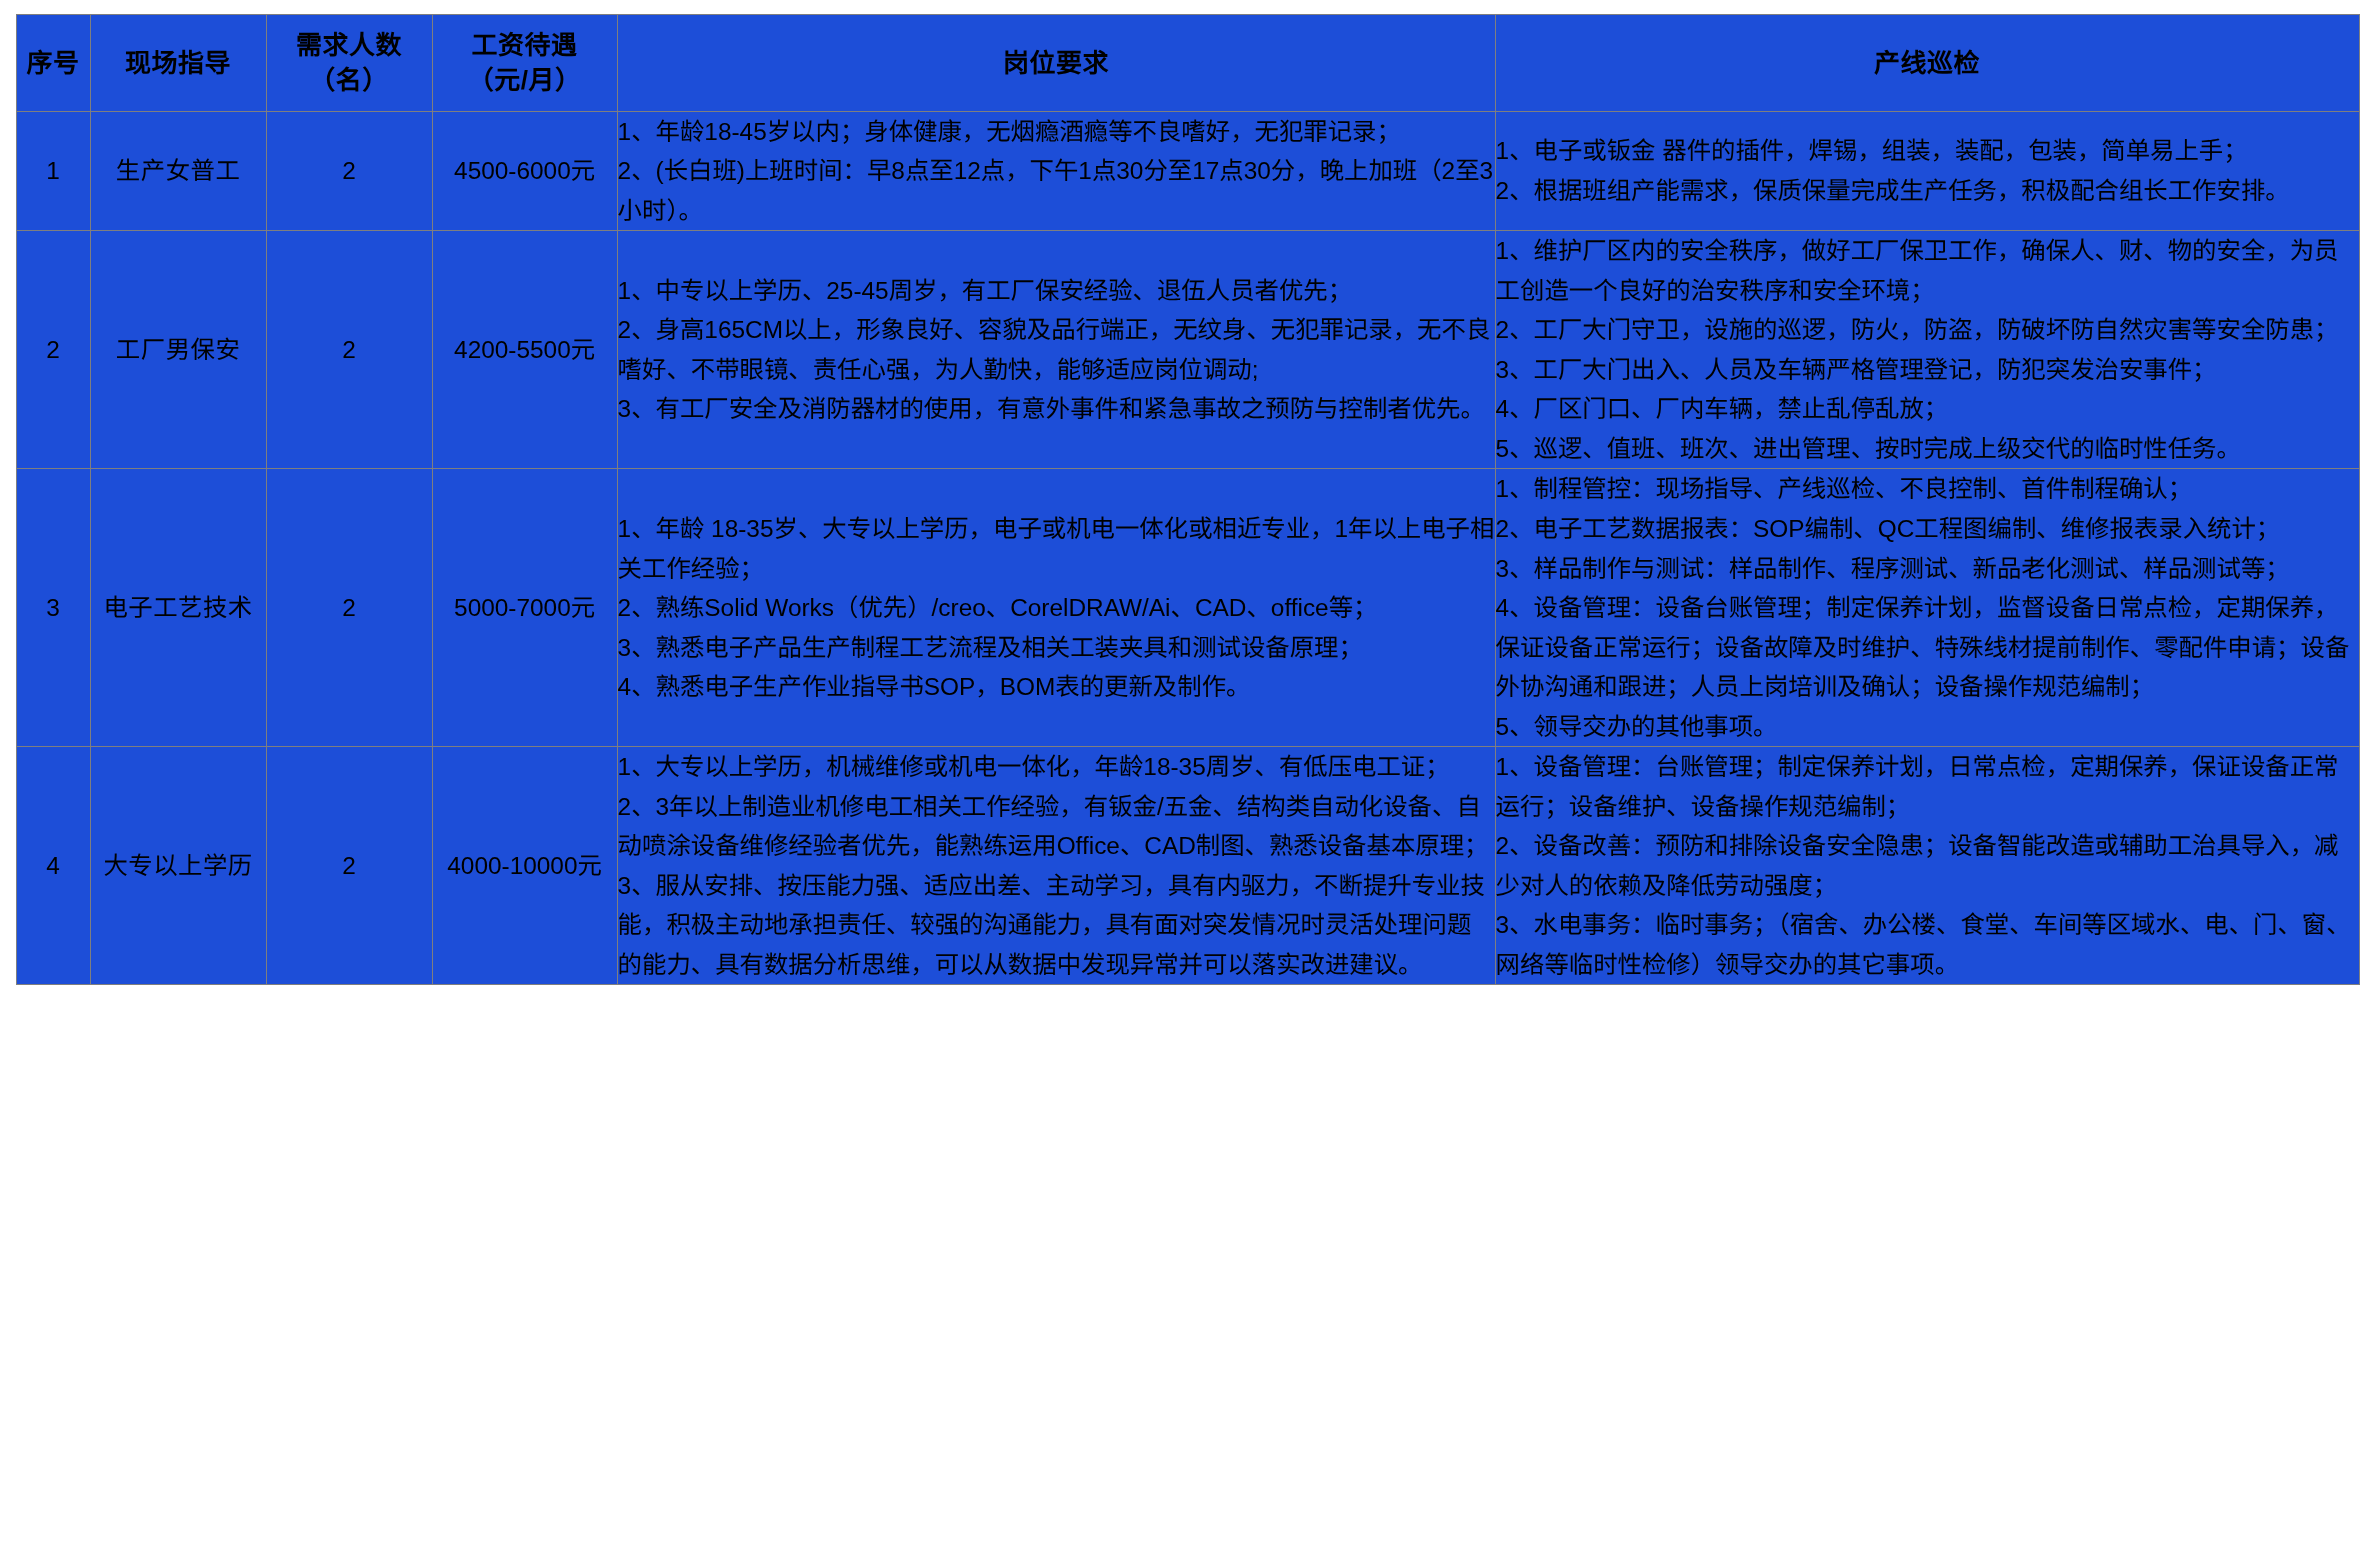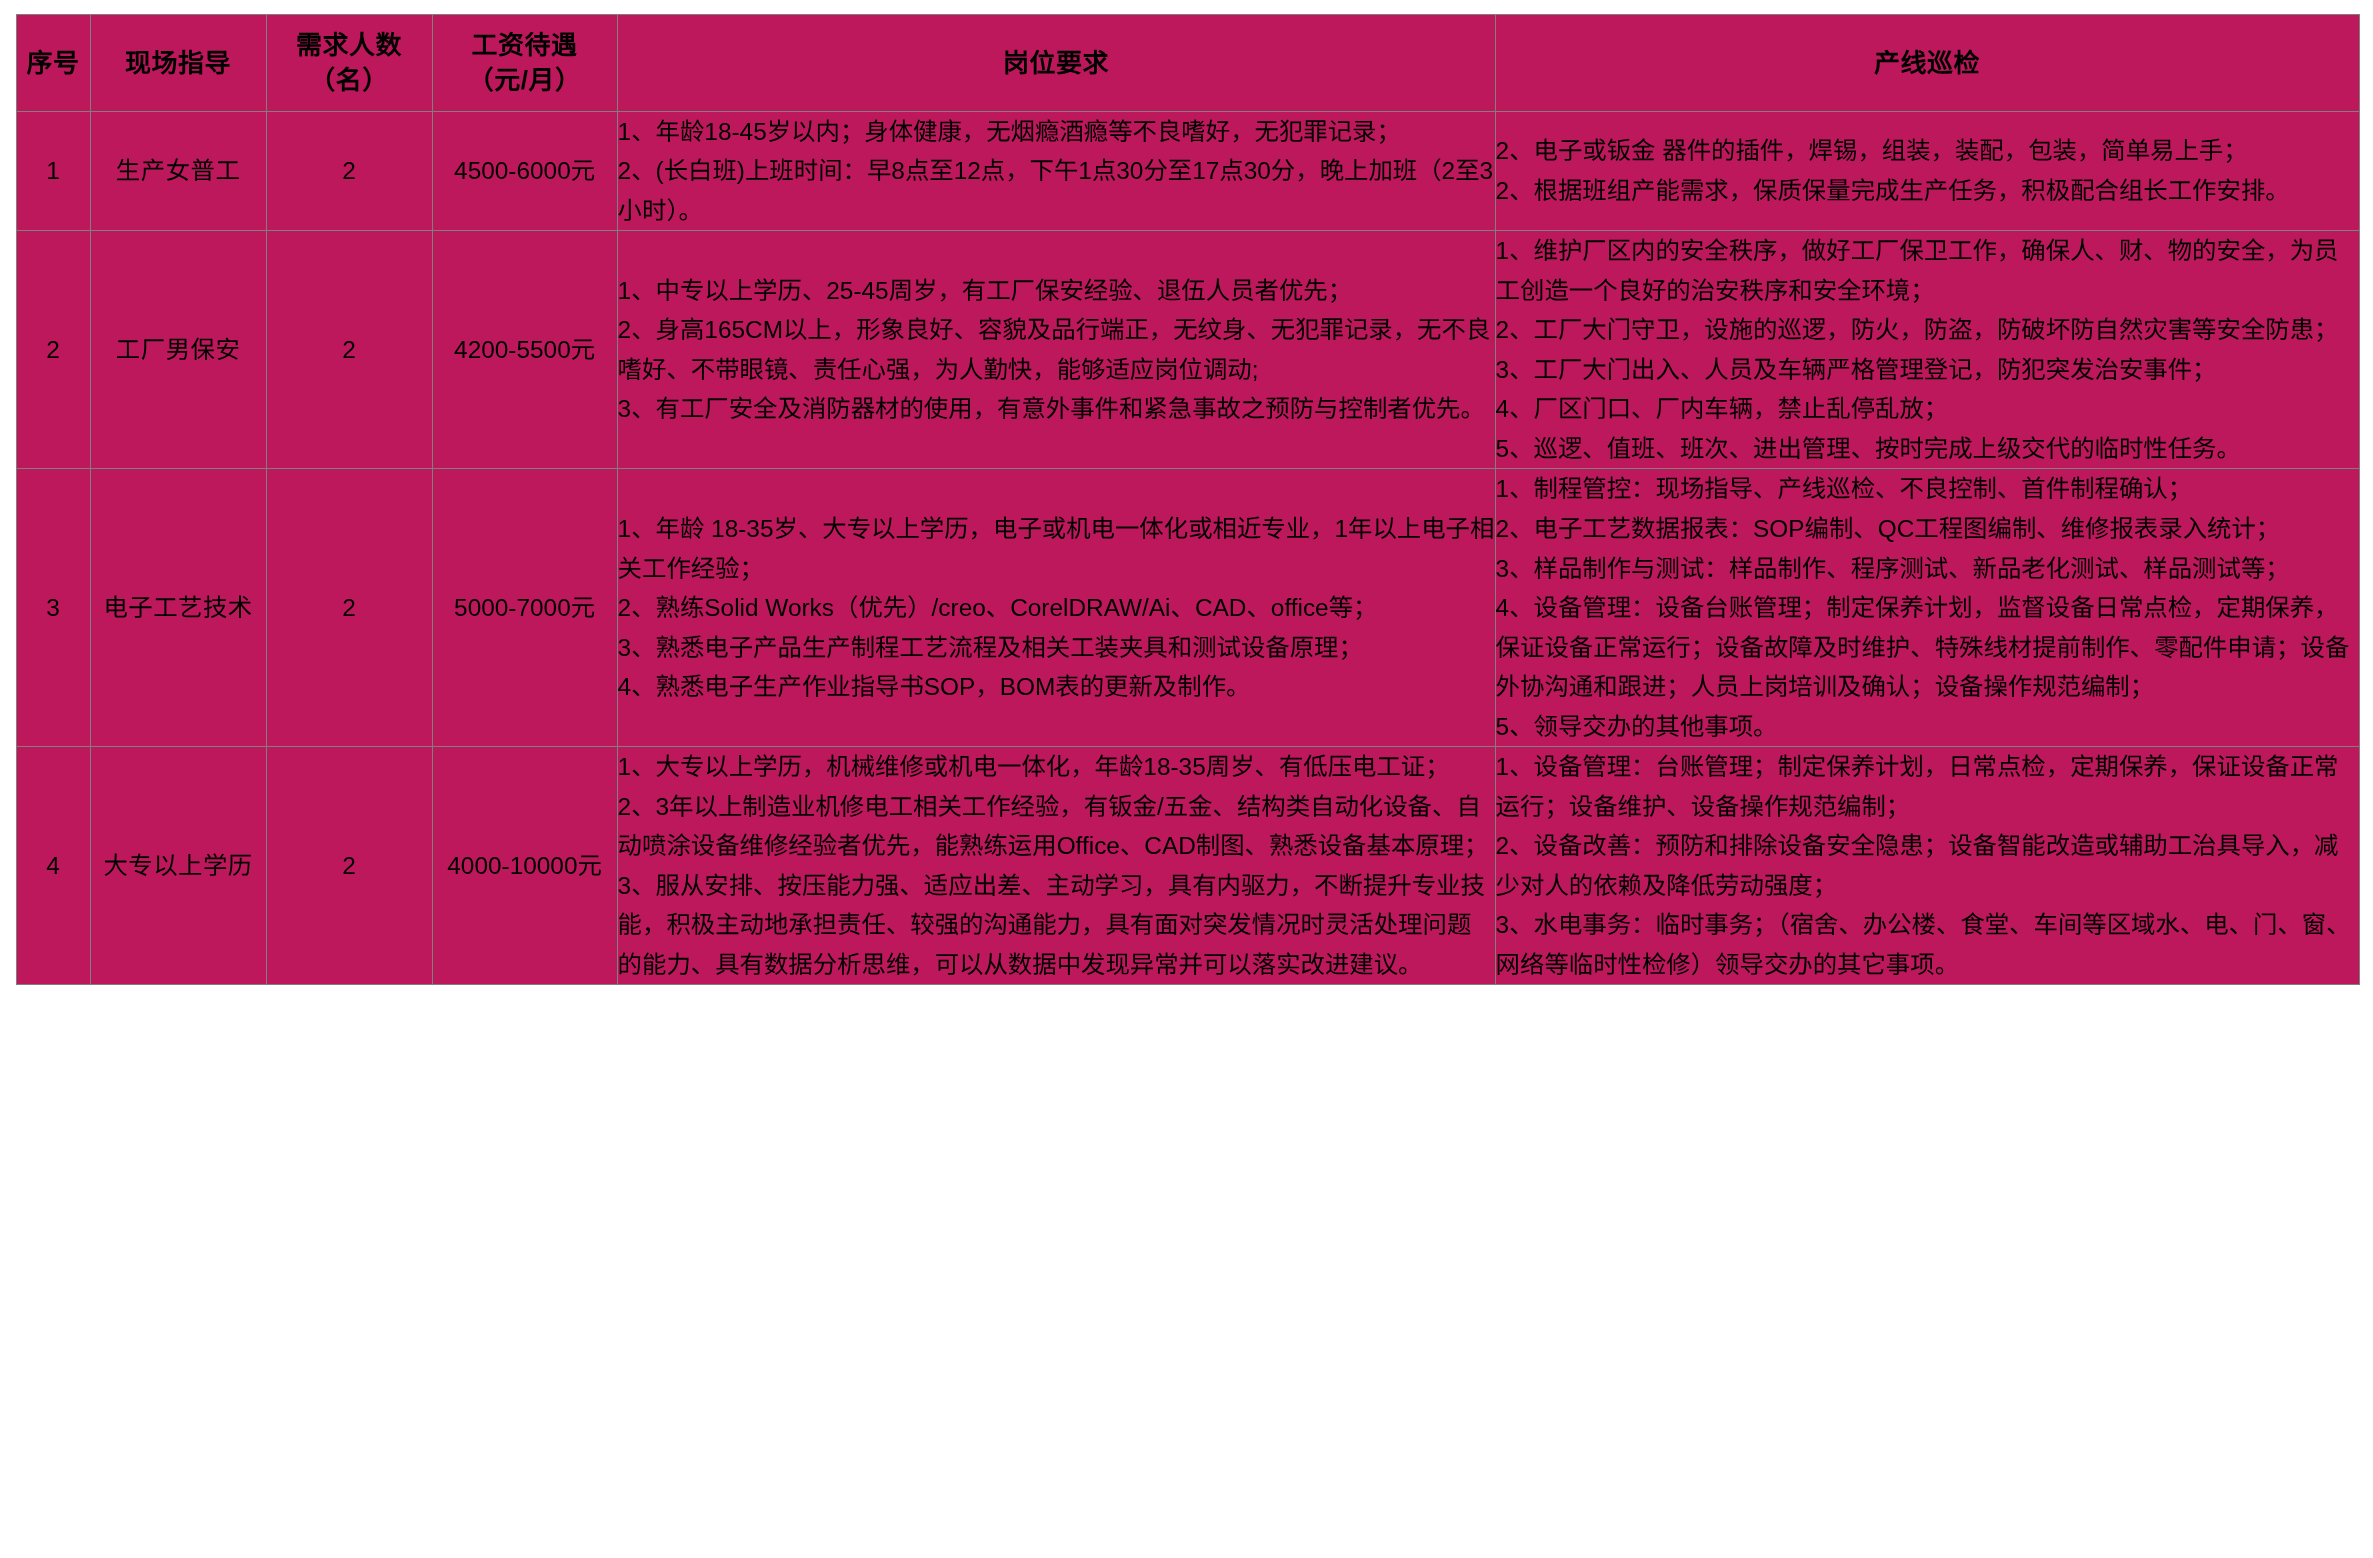--- a/index.html
+++ b/index.html
@@ -16,21 +16,21 @@
   }
   .sheet {
     width: 2374px;
     box-sizing: border-box;
     padding: 13.7px 15.6px 15.6px 15.6px;
   }
   table.jobs {
     border-collapse: collapse;
     table-layout: fixed;
     width: 2343px;
-    background: #be185d;
+    background: #1d4ed8;
   }
   table.jobs col.c-no      { width: 74px; }
   table.jobs col.c-title   { width: 176px; }
   table.jobs col.c-count   { width: 166px; }
   table.jobs col.c-salary  { width: 185px; }
   table.jobs col.c-req     { width: 878px; }
   table.jobs col.c-duty    { width: 864px; }
 
   table.jobs th,
   table.jobs td {
@@ -127,21 +127,21 @@
       <tr>
         <td class="cell-center">1</td>
         <td class="cell-center title">生产女普工</td>
         <td class="cell-center">2</td>
         <td class="cell-center">4500-6000元</td>
         <td class="cell-text">
           <p>1、年龄18-45岁以内；身体健康，无烟瘾酒瘾等不良嗜好，无犯罪记录；</p>
           <p>2、(长白班)上班时间：早8点至12点，下午1点30分至17点30分，晚上加班（2至3小时）。</p>
         </td>
         <td class="cell-text">
-          <p>2、电子或钣金 器件的插件，焊锡，组装，装配，包装，简单易上手；</p>
+          <p>1、电子或钣金 器件的插件，焊锡，组装，装配，包装，简单易上手；</p>
           <p>2、根据班组产能需求，保质保量完成生产任务，积极配合组长工作安排。</p>
         </td>
       </tr>
 
       <tr>
         <td class="cell-center">2</td>
         <td class="cell-center title">工厂男保安</td>
         <td class="cell-center">2</td>
         <td class="cell-center">4200-5500元</td>
         <td class="cell-text">

